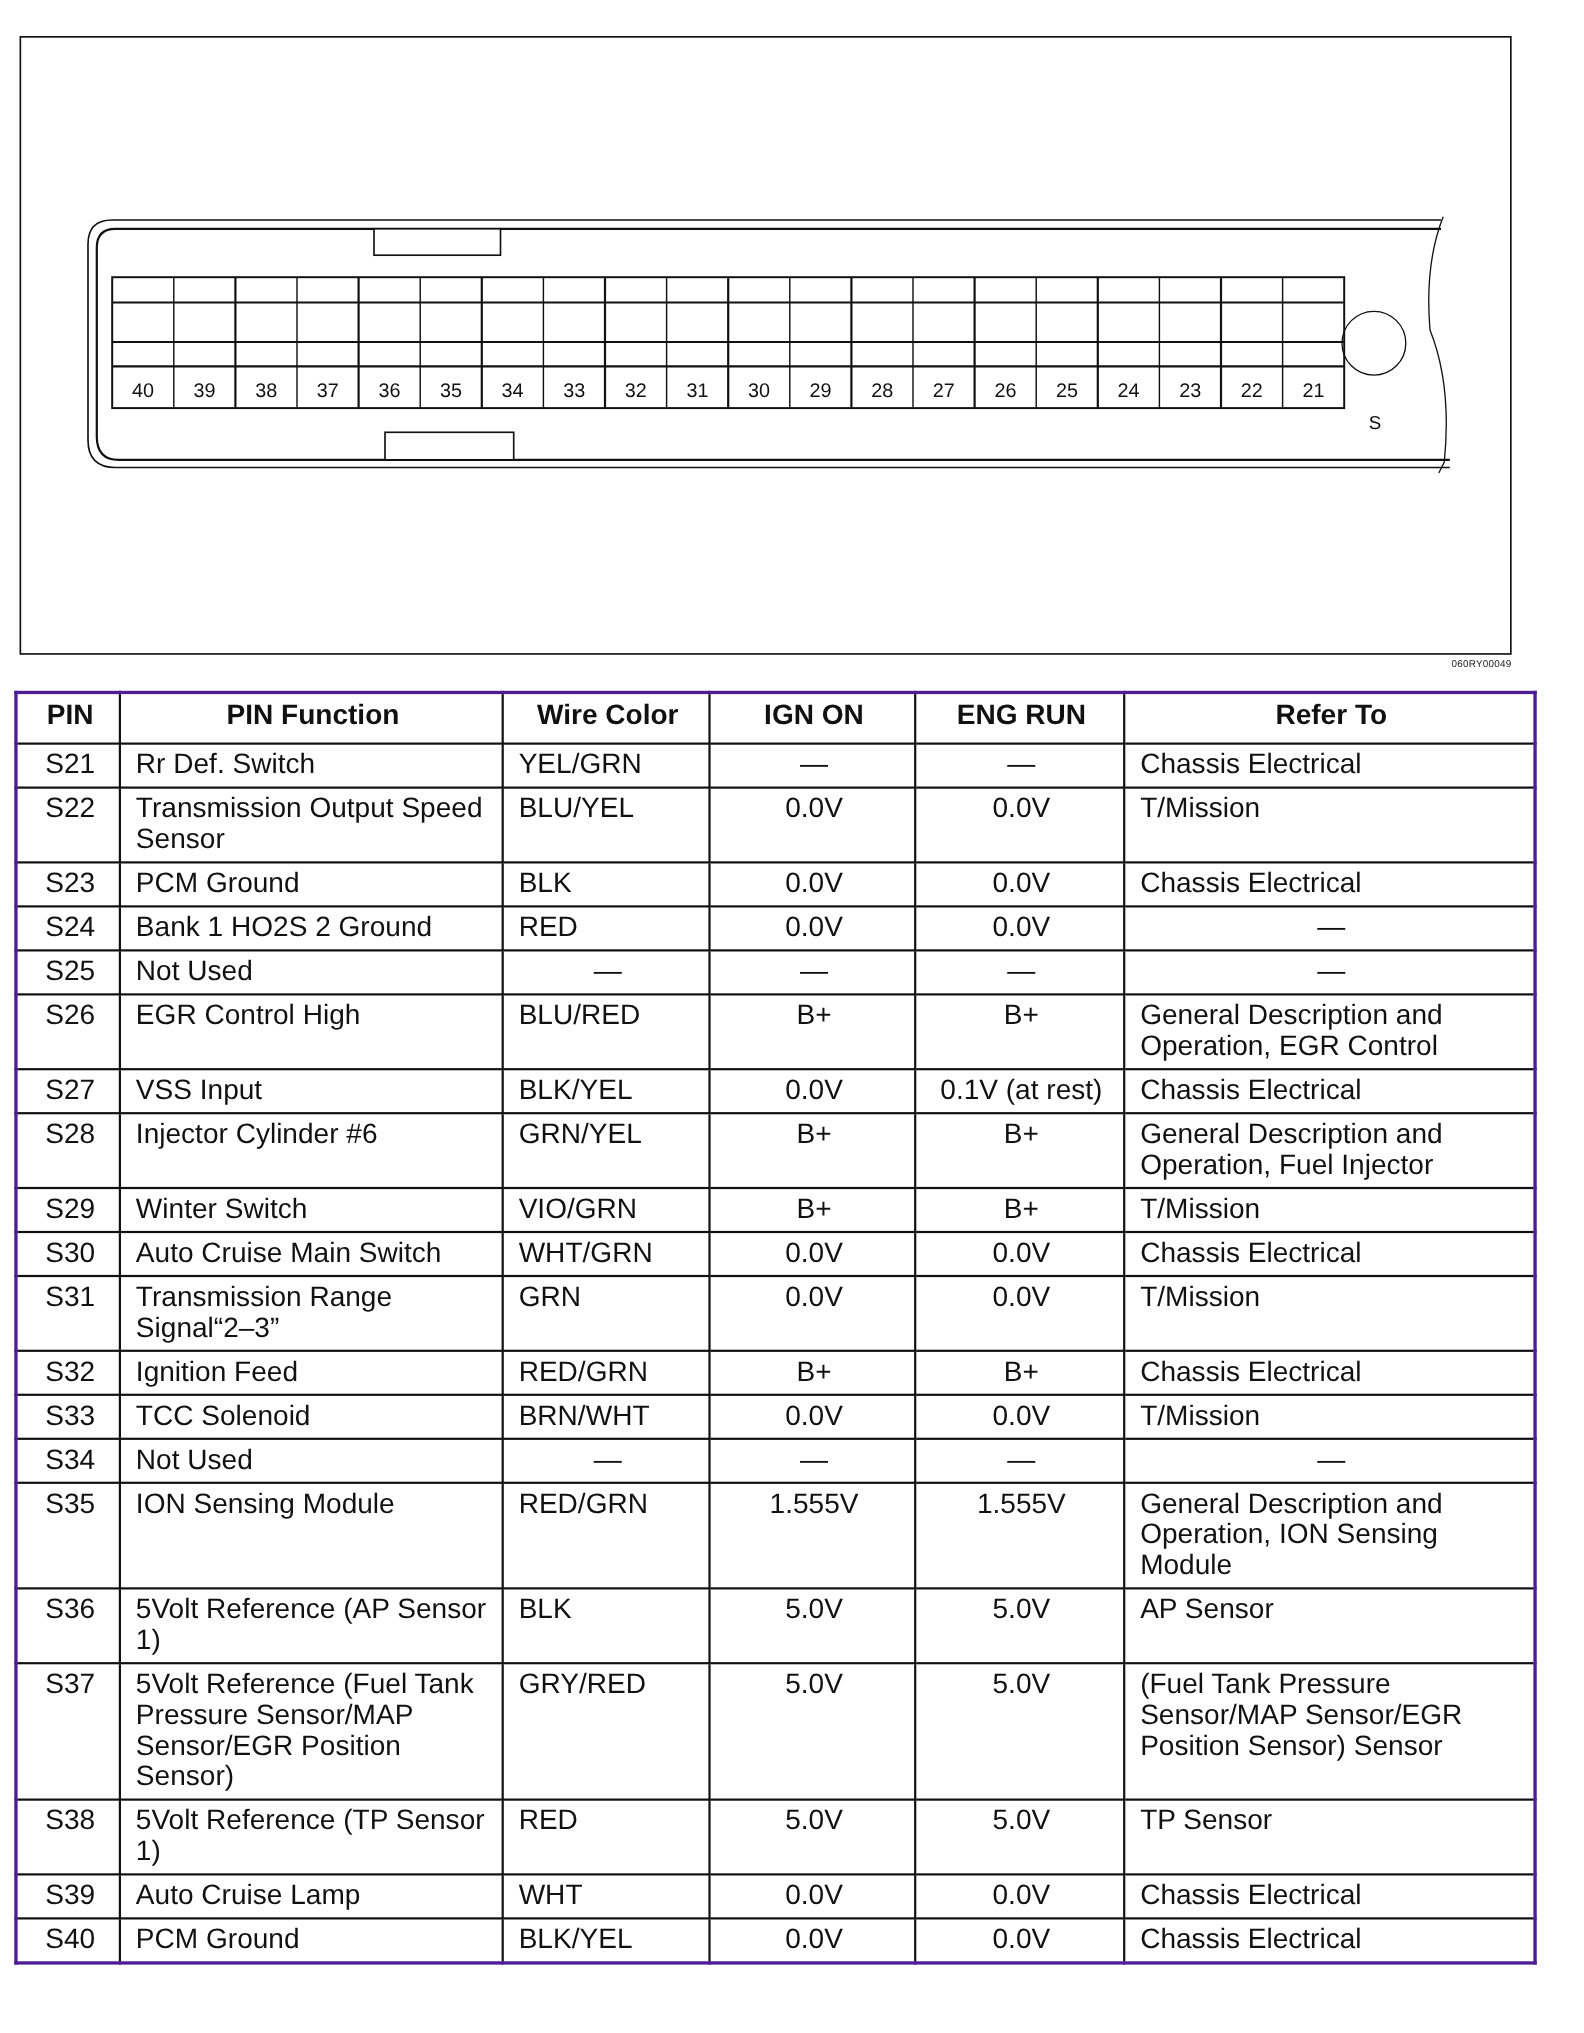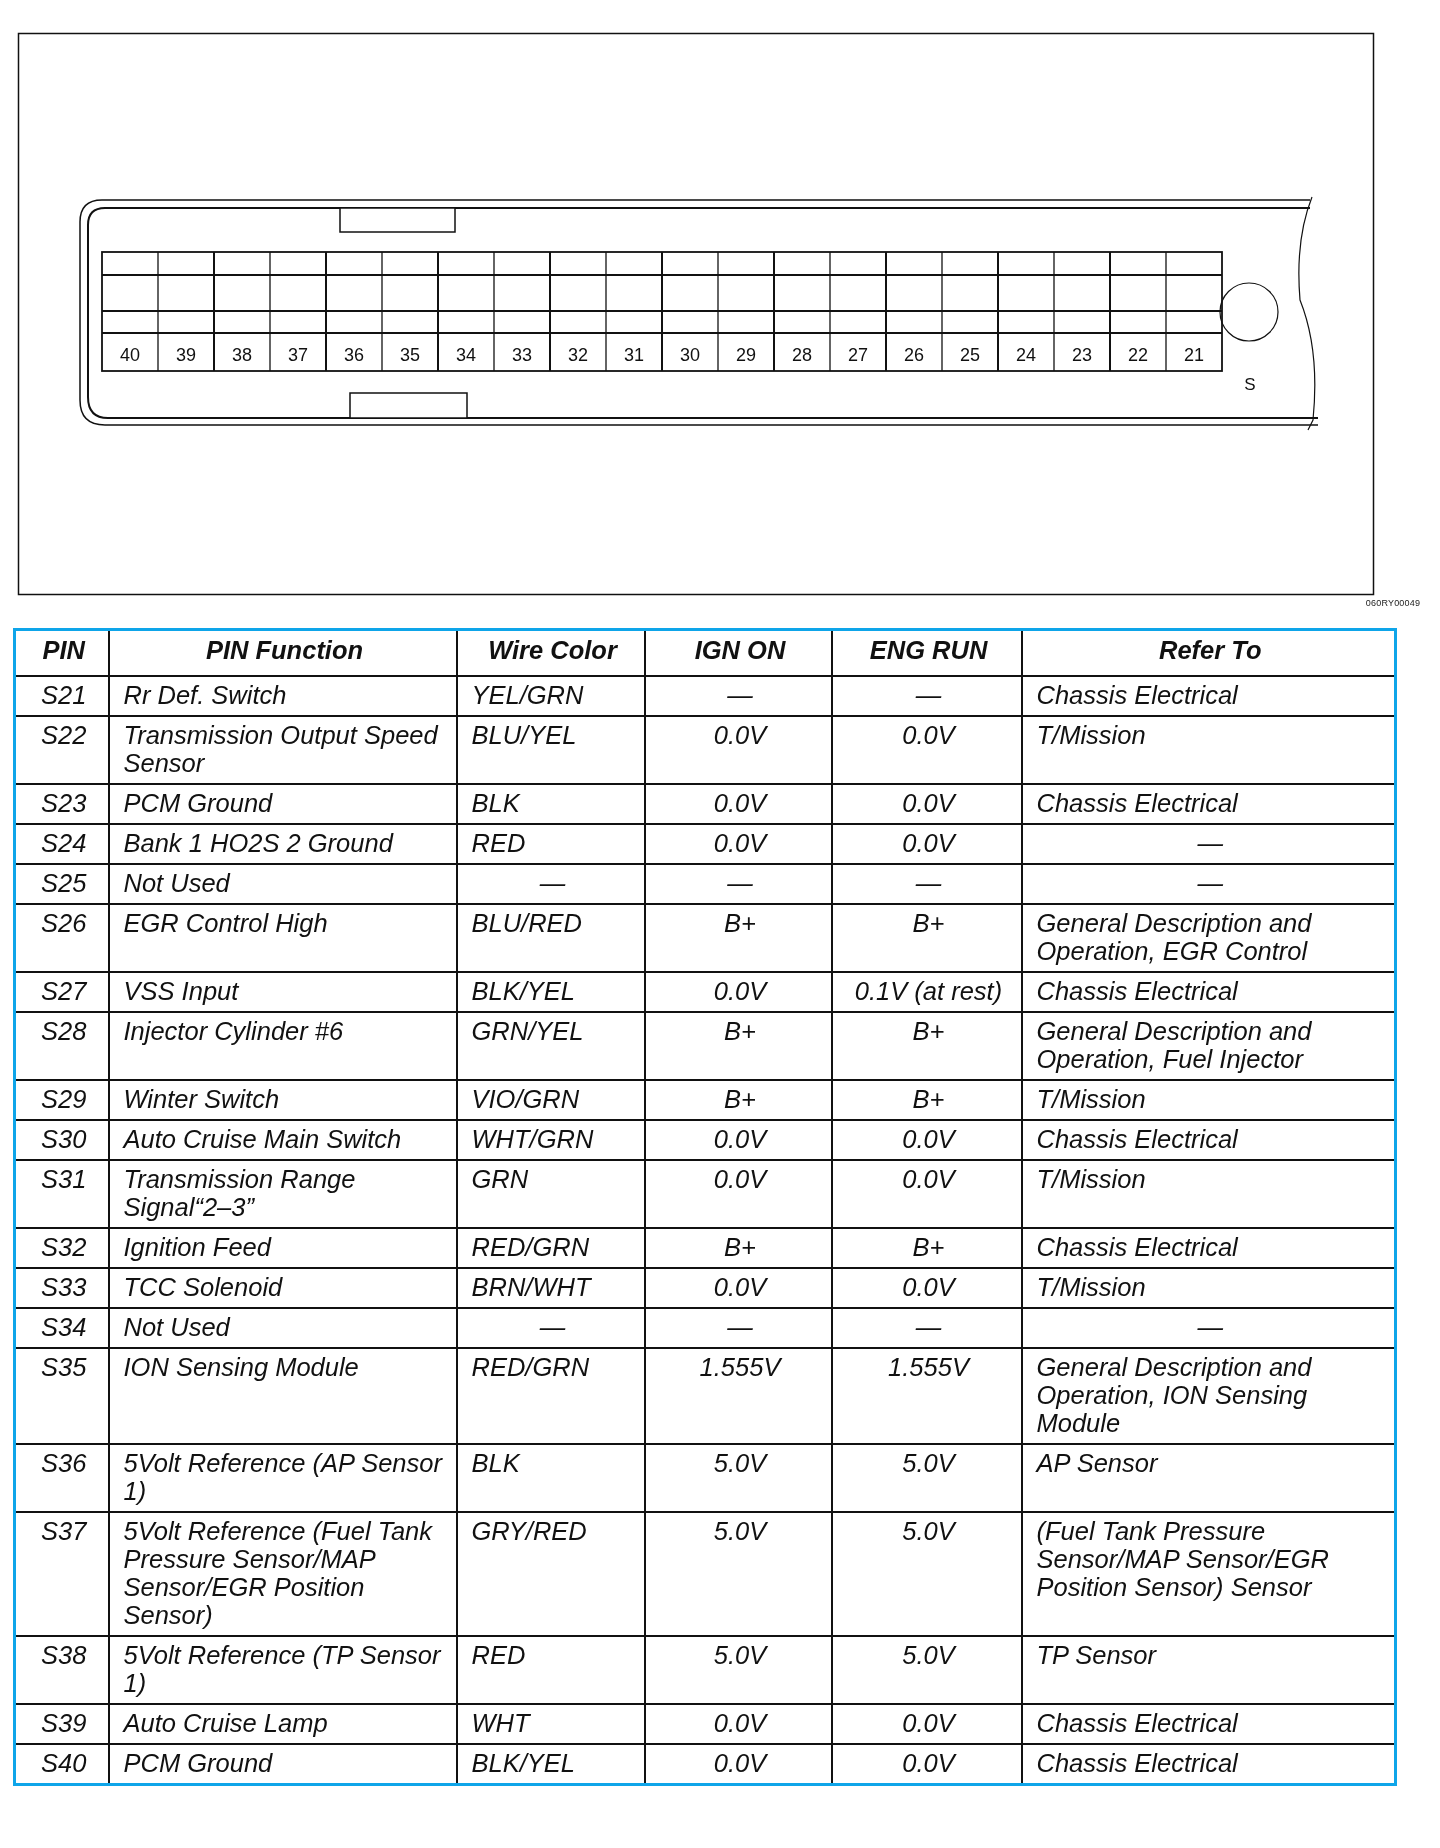--- a/index.html
+++ b/index.html
@@ -1,26 +1,26 @@
 <!DOCTYPE html>
 <html><head>
 <meta charset="utf-8">
 <style>
   html, body { margin: 0; padding: 0; background: #ffffff; }
   body { width: 1440px; height: 1848px; position: relative; overflow: hidden;
          font-family: "Liberation Sans", sans-serif; color: #111; }
   #diagram { position: absolute; left: 0; top: 0; width: 1440px; height: 620px; }
   #diagram text { font-family: "Liberation Sans", sans-serif; }
-  .fig-code { position: absolute; left: 1356px; top: 598px; width: 74px; text-align: center;
+  .fig-code { position: absolute; left: 1300px; top: 598px; width: 74px; text-align: right;
               font-size: 9px; letter-spacing: 0.2px; color: #222; }
   table.pins { position: absolute; left: 13px; top: 628px; width: 1381px;
                border-collapse: collapse; table-layout: fixed; font-size: 25.5px; }
   table.pins th, table.pins td { border: 2px solid #111; padding: 4px 10px 6px 14px;
                vertical-align: top; line-height: 28px; }
-  table.pins { border: 3px solid #0ea5e9; font-style: italic; }
+  table.pins { border: 3px solid #4c1d95; }
   table.pins th { font-weight: bold; text-align: center; height: 33px; padding-top: 5px; }
   td.pin { text-align: center; padding-left: 4px; padding-right: 4px; }
   td.c { text-align: center; padding-left: 4px; padding-right: 4px; }
   td.dash { text-align: center; }
   col.c1 { width: 94px; } col.c2 { width: 348px; } col.c3 { width: 188px; }
   col.c4 { width: 187px; } col.c5 { width: 190px; } col.c6 { width: 374px; }
 </style>
 </head>
 <body>
 

